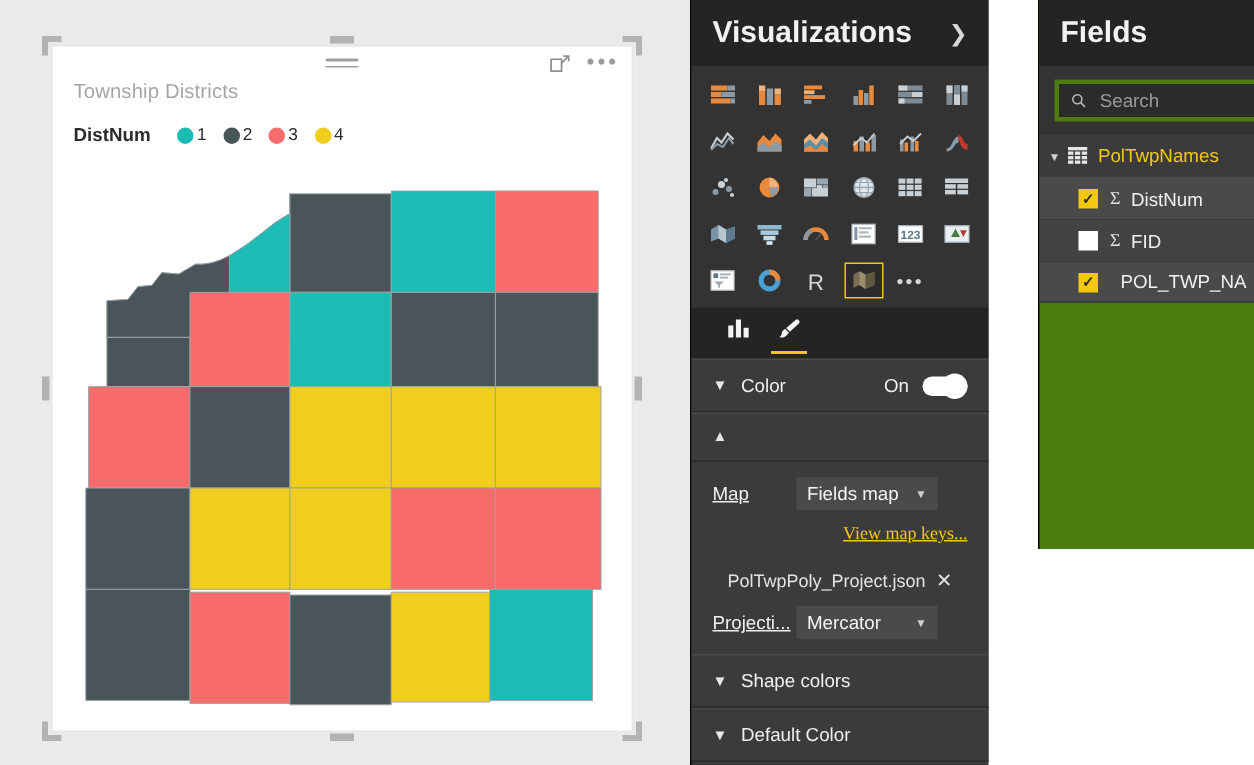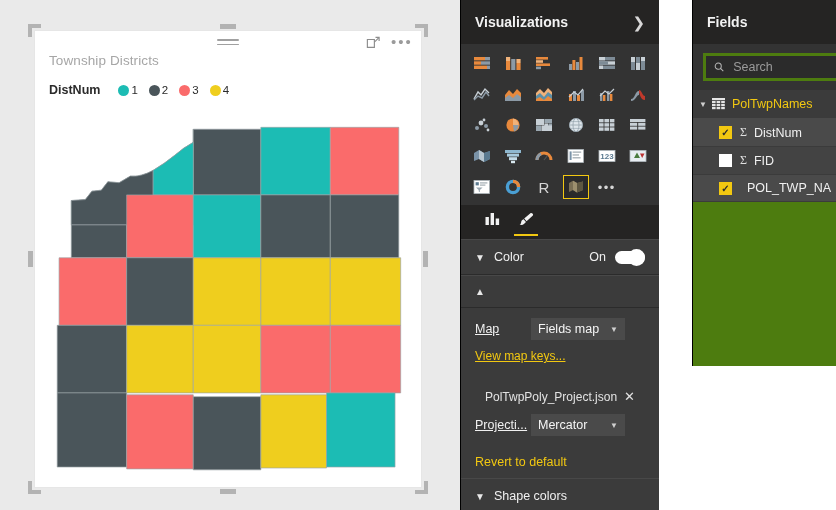--- a/index.html
+++ b/index.html
@@ -65,21 +65,21 @@
   
   #viz-pane{
     position:absolute;left:460px;top:0;width:198px;height:510px;
     background:#3b3b3b;
     border-left:1px solid #000;
   }
   .pane-header{
     height:44px;background:#252423;display:flex;align-items:center;
     padding:0 14px;box-sizing:border-box;justify-content:space-between;
   }
-  .pane-header-title{color:#f2f2f2;font-size:14px;font-weight:bold;}
+  .pane-header-title{color:#f2f2f2;font-size:20px;font-weight:bold;}
   .pane-chevron{color:#d8d8d8;font-size:15px;cursor:pointer;line-height:1;}
   #viz-grid{
     background:#333333;padding:7px 8px 6px 8px;
   }
   .viz-row{display:flex;justify-content:space-between;margin-bottom:7px;}
   .viz-cell{
     width:26px;height:24px;display:flex;align-items:center;justify-content:center;
     cursor:pointer;box-sizing:border-box;border:1px solid transparent;
   }
   .viz-cell.selected{border:1px solid #f2c811;background:#2a2a2a;}
@@ -113,21 +113,21 @@
   }
   #shape-body{background:#3b3b3b;padding:10px 14px 8px 14px;}
   .fmt-row{display:flex;align-items:center;margin-bottom:6px;}
   .fmt-row-label{color:#f0f0f0;font-size:12.5px;width:56px;text-decoration:underline;}
   .fmt-select{
     flex:1;background:#4a4a4a;color:#f5f5f5;font-size:12.5px;
     padding:4px 7px;display:flex;align-items:center;justify-content:space-between;
     cursor:pointer;box-sizing:border-box;max-width:94px;
   }
   .fmt-select .sel-caret{font-size:8px;color:#cfcfcf;margin-left:5px;}
-  .link-row{text-align:left;margin-bottom:25px;}
+  .link-row{text-align:right;margin-bottom:15px;font-family:Liberation Serif, serif;}
   .map-link{
     color:#f2c811;font-size:12px;text-decoration:underline;cursor:pointer;
   }
   .file-row{display:flex;align-items:center;justify-content:center;margin-bottom:10px;}
   .file-name{color:#e3e3e3;font-size:12px;}
   .file-x{color:#e3e3e3;font-size:13px;margin-left:7px;cursor:pointer;}
   .revert{
     color:#f2c811;font-size:12.5px;padding:9px 14px;cursor:pointer;background:#3b3b3b;
   }
   
@@ -579,21 +579,20 @@
     </div>
     <div class="fmt-row" style="margin-bottom:2px;">
       <span class="fmt-row-label">Projecti...</span>
       <span class="fmt-select">
         <span>Mercator</span>
         <span class="sel-caret">▼</span>
       </span>
     </div>
   </div>
 
-  <div class="revert">Revert to default</div>
 
   <div class="fmt-section">
     <span class="fmt-caret">▼</span>
     <span class="fmt-label">Shape colors</span>
   </div>
 
   <div class="fmt-section">
     <span class="fmt-caret">▼</span>
     <span class="fmt-label">Default Color</span>
   </div>

